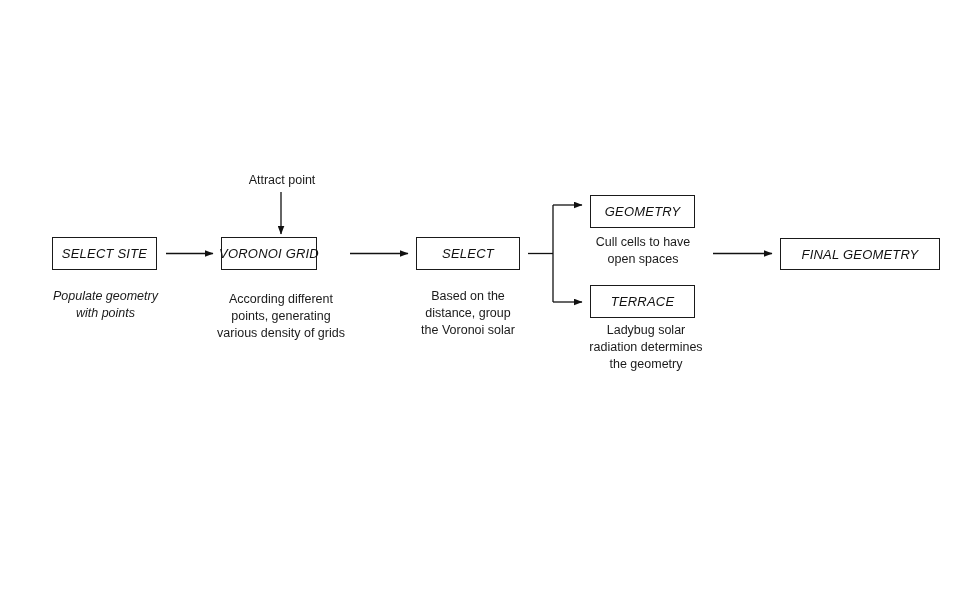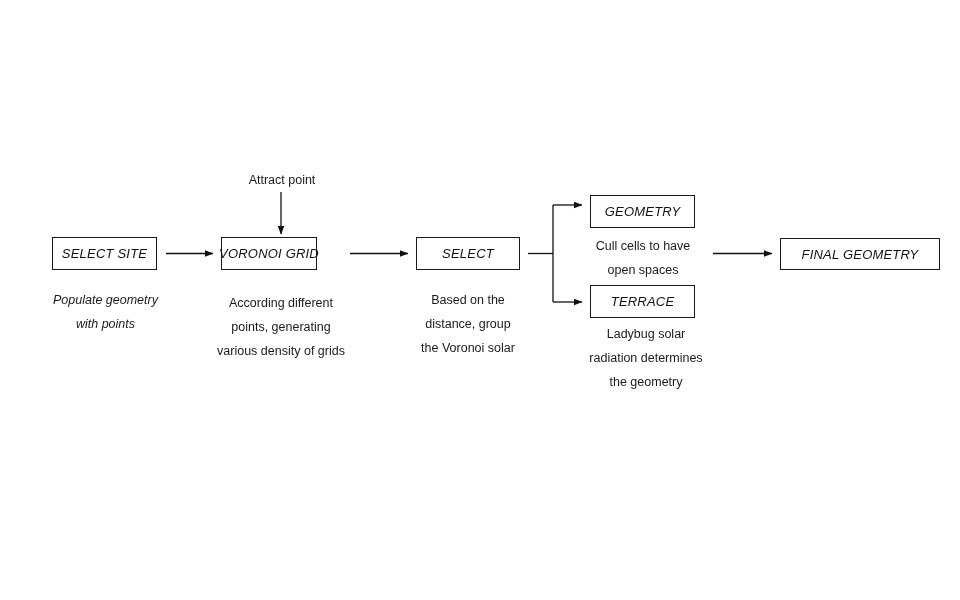--- a/index.html
+++ b/index.html
@@ -34,21 +34,21 @@
     font-style: italic;
     font-size: 13px;
     color: #111111;
     letter-spacing: 0.2px;
     white-space: nowrap;
   }
   .caption {
     position: absolute;
     box-sizing: border-box;
     font-size: 12.5px;
-    line-height: 24px;
+    line-height: 17px;
     color: #1a1a1a;
     text-align: center;
     white-space: pre-line;
   }
   .label-plain {
     position: absolute;
     box-sizing: border-box;
     font-size: 12.5px;
     line-height: 16px;
     color: #1a1a1a;

